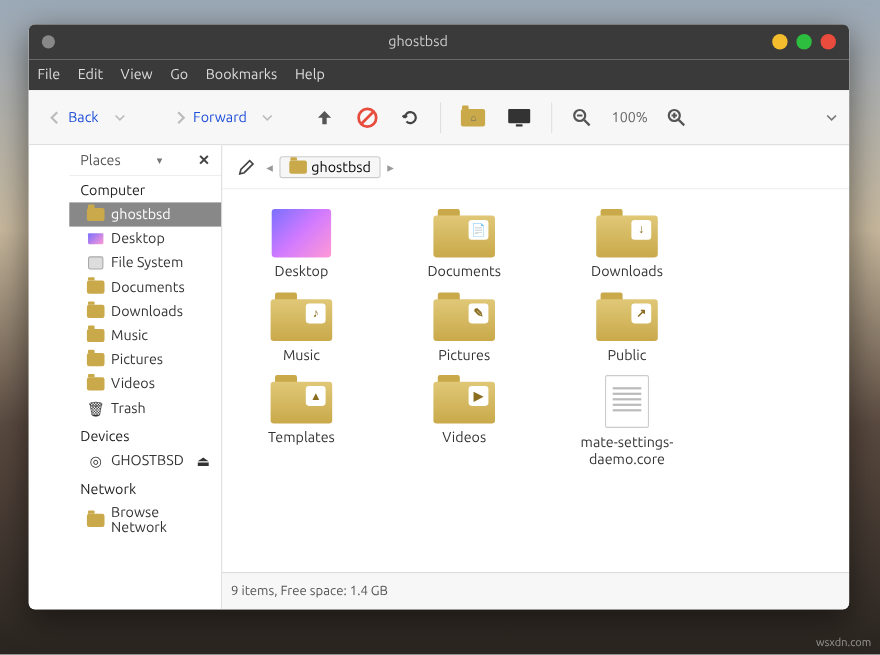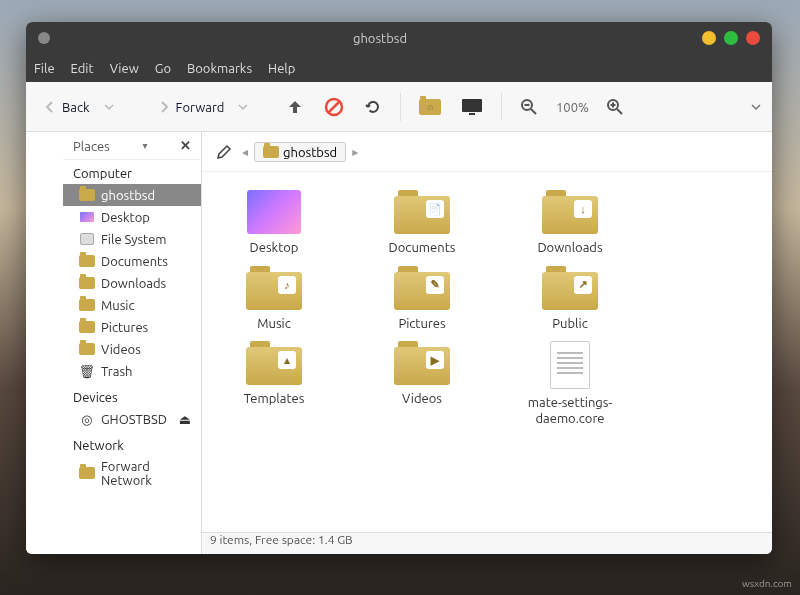--- a/index.html
+++ b/index.html
@@ -11,21 +11,21 @@
   .winbtns { display: flex; gap: 8px; }
   .winbtns span { width: 14px; height: 14px; border-radius: 50%; display: block; }
   .wb-min { background: #f4bd2e; }
   .wb-max { background: #2dbd3f; }
   .wb-close { background: #e94b3c; }
   .menubar { height: 28px; background: #3a3a3a; display: flex; align-items: center; padding: 0 8px; gap: 16px; color: #ddd; font-size: 13px; }
   .menubar span { cursor: default; text-align: center; }
   .toolbar { height: 50px; background: #f7f7f7; border-bottom: 1px solid #ddd; display: flex; align-items: center; padding: 0 10px; gap: 8px; color: #666; font-size: 13px; }
   .toolbar .btn { display: flex; align-items: center; gap: 4px; padding: 4px 6px; border-radius: 3px; }
   .toolbar .sep { flex: 0 0 1px; height: 28px; background: #e0e0e0; margin: 0 4px; }
-  .toolbar .disabled { color: #0f172a; }
+  .toolbar .disabled { color: #1d4ed8; }
   .toolbar svg { display: block; }
   .toolbar .spacer { flex: 1; }
   .body { flex: 1; display: flex; overflow: hidden; }
   .sidebar { width: 176px; border-right: 1px solid #ddd; background: #fff; display: flex; flex-direction: column; font-size: 13px; color: #333; padding-left: 37px; }
   .side-head { display: flex; align-items: center; justify-content: space-between; padding: 6px 10px; border-bottom: 1px solid #eee; color: #555; }
   .side-head .chev { font-size: 10px; color: #777; }
   .side-head .close { font-weight: bold; color: #444; }
   .side-group { padding: 2px 0; }
   .side-title { font-weight: normal; padding: 4px 10px; color: #222; }
   .side-item { display: flex; align-items: center; gap: 6px; padding: 3px 10px 3px 16px; }
@@ -40,21 +40,21 @@
   .iconview { flex: 1; padding: 18px 12px; display: flex; flex-wrap: wrap; align-content: flex-start; gap: 10px 28px; overflow: auto; }
   .item { width: 120px; display: flex; flex-direction: column; align-items: center; gap: 6px; font-size: 13px; color: #333; text-align: center; }
   .item .label { word-break: break-word; line-height: 1.2; }
   .folder-ic { width: 56px; height: 44px; position: relative; }
   .folder-ic .tab { position: absolute; top: 0; left: 4px; width: 20px; height: 8px; background: #c9a94a; border-radius: 2px 2px 0 0; }
   .folder-ic .body { position: absolute; top: 6px; left: 0; right: 0; bottom: 0; background: linear-gradient(180deg,#e0c878,#c9a94a); border-radius: 3px; display: flex; align-items: center; justify-content: center; }
   .folder-ic .badge { position: absolute; top: 10px; right: 6px; width: 18px; height: 18px; background: #fff; border-radius: 3px; display: flex; align-items: center; justify-content: center; color: #8a6d1e; font-size: 11px; font-weight: bold; }
   .desktop-ic { width: 54px; height: 44px; background: linear-gradient(135deg,#7a6fff,#d27aff,#ff9ad5); border-radius: 3px; }
   .file-ic { width: 40px; height: 48px; background: #fff; border: 1px solid #ccc; border-radius: 2px; position: relative; }
   .file-ic::before { content: ""; position: absolute; top: 10px; left: 6px; right: 6px; height: 2px; background: #bbb; box-shadow: 0 5px 0 #bbb, 0 10px 0 #bbb, 0 15px 0 #bbb, 0 20px 0 #bbb; }
-  .statusbar { height: 22px; border-top: 1px solid #ddd; background: #f7f7f7; font-size: 12px; color: #555; display: flex; align-items: flex-start; padding: 0 8px; }
+  .statusbar { height: 34px; border-top: 1px solid #ddd; background: #f7f7f7; font-size: 12px; color: #555; display: flex; align-items: center; padding: 0 8px; }
   .watermark { position: absolute; right: 8px; bottom: 6px; font-size: 10px; color: rgba(255,255,255,0.5); }
   .small-folder { width:16px; height:12px; background:#c9a94a; border-radius:2px; position:relative; }
   .small-folder::before { content:""; position:absolute; top:-3px; left:1px; width:6px; height:3px; background:#c9a94a; border-radius:1px 1px 0 0; }
 </style>
 </head>
 <body>
 
 <div class="window">
 
   <div class="titlebar">
@@ -220,21 +220,21 @@
             <span class="eject">⏏</span>
           </div>
       </div>
 
       <div class="side-group">
         <div class="side-title">Network</div>
         <div class="side-item">
             <span class="ic">
               <div class="small-folder"></div>
             </span>
-            <span>Forward Network</span>
+            <span>Browse Network</span>
           </div>
       </div>
     </div>
 
     <div class="main">
       <div class="pathbar">
         <div class="editbtn">
             <svg width="16" height="16" viewBox="0 0 16 16">
               <path d="M2 14l1-4 8-8 3 3-8 8-4 1z" fill="none" stroke="#444" stroke-width="1.5"></path>
             </svg>

